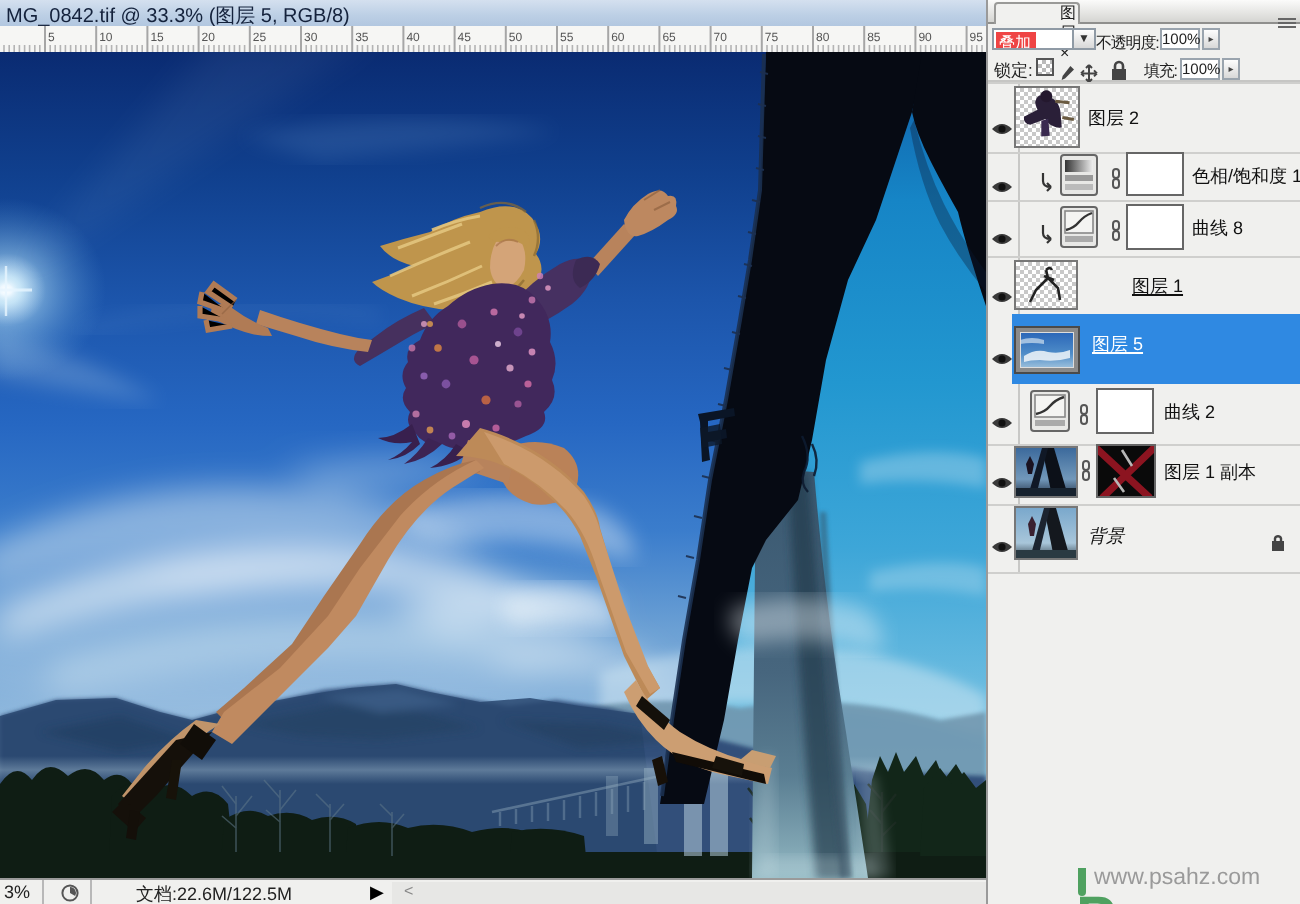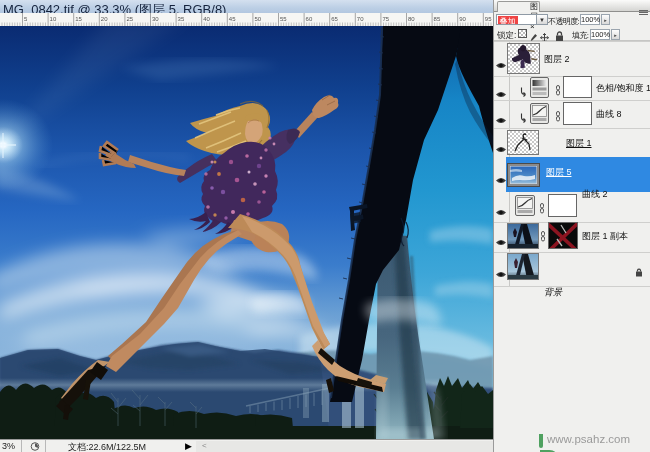--- a/index.html
+++ b/index.html
@@ -1,21 +1,21 @@
 <!DOCTYPE html>
 <html><head><meta charset="utf-8"><style>
 * { margin:0; padding:0; box-sizing:border-box; }
 body { font-family:"Liberation Sans", sans-serif; }
 #app { position:relative; width:650px; height:452px; overflow:hidden; background:#f0f0ee; }
 .abs { position:absolute; }
 </style></head><body>
 <div id="app">
 
 <div class="abs" style="left:0;top:0;width:493px;height:13px;background:linear-gradient(#d4e0ef,#bccfe5 60%,#b2c7e0);">
-  <div class="abs" style="left:3px;top:1px;font-size:13px;color:#14223c;white-space:nowrap;">MG_0842.tif @ 33.3% (图层 5, RGB/8)</div>
+  <div class="abs" style="left:3px;top:1px;font-size:10px;color:#14223c;white-space:nowrap;">MG_0842.tif @ 33.3% (图层 5, RGB/8)</div>
 </div>
 
 <div class="abs" style="left:0;top:13px;width:493px;height:13px;background:#f6f6f4;">
 <svg width="493" height="13" style="position:absolute;left:0;top:0">
         <line x1="-3.1" y1="9.5" x2="-3.1" y2="13" stroke="#b4b4b4" stroke-width="0.8"></line>
         <line x1="-0.5" y1="9.5" x2="-0.5" y2="13" stroke="#b4b4b4" stroke-width="0.8"></line>
         <line x1="2.0" y1="9.5" x2="2.0" y2="13" stroke="#b4b4b4" stroke-width="0.8"></line>
         <line x1="4.6" y1="9.5" x2="4.6" y2="13" stroke="#b4b4b4" stroke-width="0.8"></line>
         <line x1="7.1" y1="9.5" x2="7.1" y2="13" stroke="#b4b4b4" stroke-width="0.8"></line>
         <line x1="9.7" y1="9.5" x2="9.7" y2="13" stroke="#b4b4b4" stroke-width="0.8"></line>
@@ -669,21 +669,21 @@
           <rect x="1.5" y="1.5" width="15" height="11" fill="#f4f4f2" stroke="#888" stroke-width="0.8"></rect>
           <path d="M2 11 Q6.5 10 9 7 Q11.5 4 16 2.5" stroke="#333" stroke-width="1.2" fill="none"></path>
           <rect x="1.5" y="14" width="15" height="3" fill="#aaa"></rect>
         </svg>
 </div>
 <div class="abs" style="left:46px;top:200px;width:4px;height:11px;"><svg width="4" height="11">
           <rect x="0.5" y="0.5" width="3" height="4.5" rx="1.5" fill="none" stroke="#555" stroke-width="1"></rect>
           <rect x="0.5" y="5.5" width="3" height="4.5" rx="1.5" fill="none" stroke="#555" stroke-width="1"></rect>
         </svg></div>
 <div class="abs" style="left:54px;top:194px;width:29px;height:23px;background:#fff;border:1px solid #666;"></div>
-<div class="abs" style="left:88px;top:188px;font-size:9px;color:#111;">曲线 2</div>
+<div class="abs" style="left:88px;top:200px;font-size:9px;color:#111;">曲线 2</div>
 <div class="abs" style="left:0;top:221.5px;width:157px;height:1px;background:#cfcfcd;"></div>
 <div class="abs" style="left:2px;top:232px;width:10px;height:7px;"><svg width="10" height="7">
           <path d="M0 3.5 Q5 -1.5 10 3.5 Q5 8.5 0 3.5 Z" fill="#3a3a3a"></path>
           <circle cx="5" cy="3.5" r="1.8" fill="#111"></circle>
         </svg></div>
 <div class="abs" style="left:13px;top:223px;width:32px;height:26px;border:1px solid #777;overflow:hidden;">
  <svg width="30" height="24" style="position:absolute;left:0;top:0">
           <defs>
             <linearGradient id="t7" x1="0" y1="0" x2="0" y2="1">
               <stop offset="0" stop-color="#3c6a9c"></stop>
@@ -723,21 +723,21 @@
               <stop offset="1" stop-color="#3a4a56"></stop>
             </linearGradient>
           </defs>
           <rect width="30" height="25" fill="url(#t8)"></rect>
           <path d="M14 0 L20 0 L27 25 L19 25 Z" fill="#14181e"></path>
           <path d="M14 0 L17 0 L11 25 L7 25 Z" fill="#1c2430"></path>
           <path d="M6 8 L8 4 L10 8 L9 14 L7 14 Z" fill="#3a2030"></path>
           <rect x="0" y="21" width="30" height="4" fill="#2a3a42"></rect>
         </svg>
 </div>
-<div class="abs" style="left:50px;top:262px;font-size:9px;color:#111;font-style:italic;margin-top:24px;">背景</div>
+<div class="abs" style="left:50px;top:262px;font-size:9px;color:#111;font-style:italic;">背景</div>
 <div class="abs" style="left:141px;top:263px;width:8px;height:9px;"><svg width="8" height="9">
           <rect x="1" y="3.5" width="6" height="5" fill="#444"></rect>
           <path d="M2.5 3.5 V2.2 A1.6 1.6 0 0 1 5.5 2.2 V3.5" stroke="#444" stroke-width="1.2" fill="none"></path>
         </svg></div>
 <div class="abs" style="left:0;top:285.5px;width:157px;height:1px;background:#cfcfcd;"></div>
 
 </div>
 
 <div class="abs" style="left:534px;top:404px;width:116px;height:48px;">
   <div class="abs" style="left:4px;top:3px;font-size:30px;font-weight:bold;color:#4fa160;letter-spacing:-2px;margin-top:36px;">P<span style="font-size:24px;">S</span></div>

